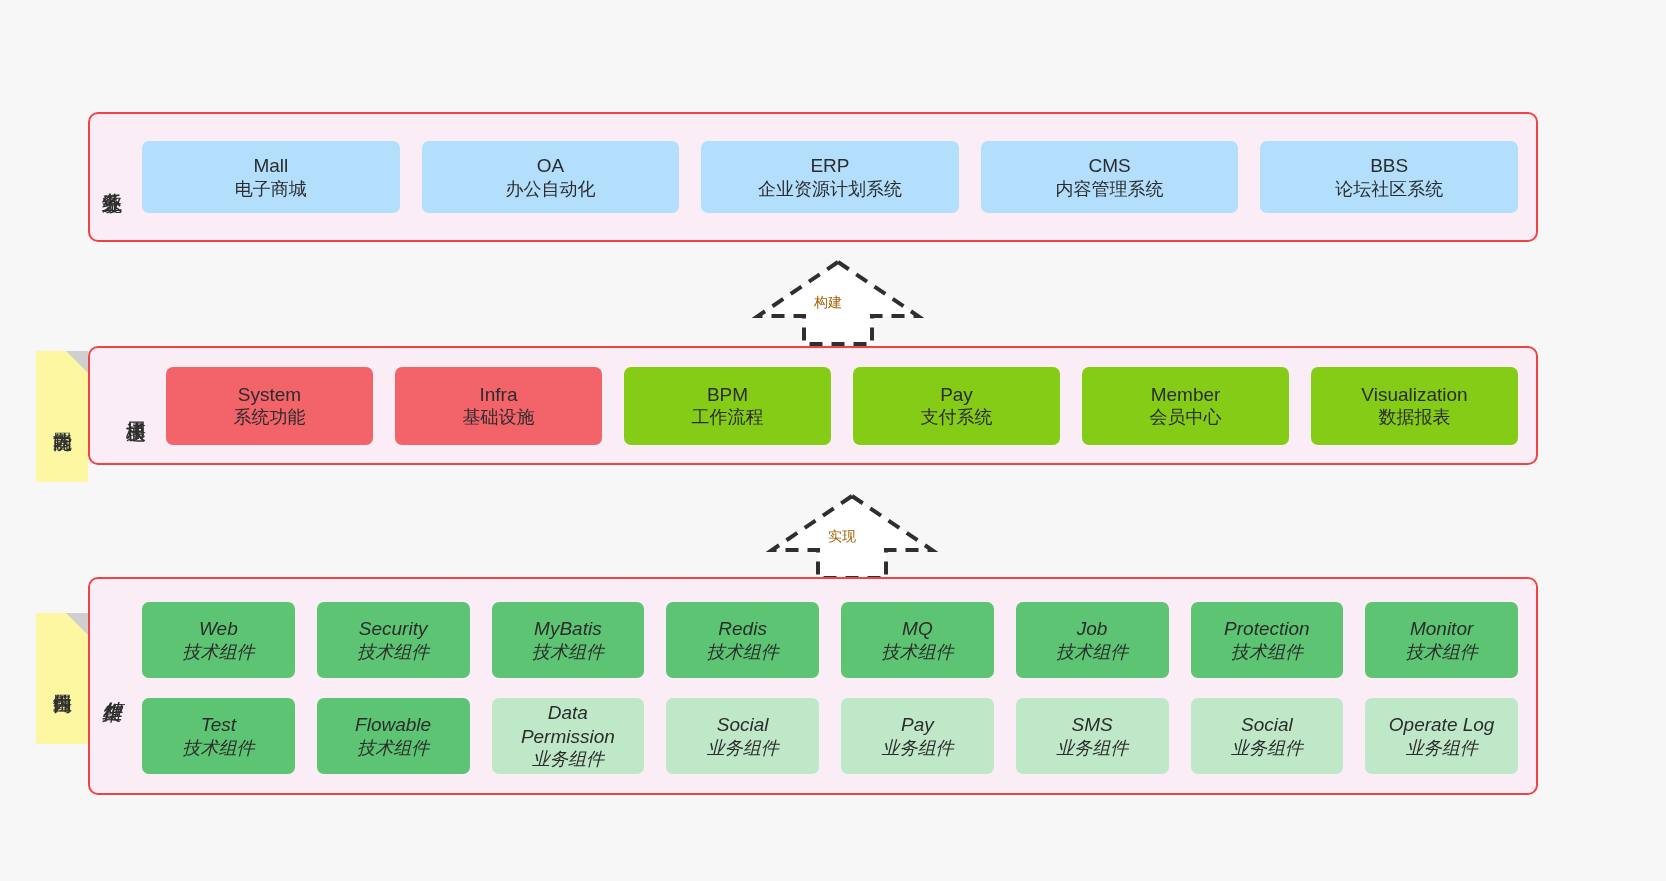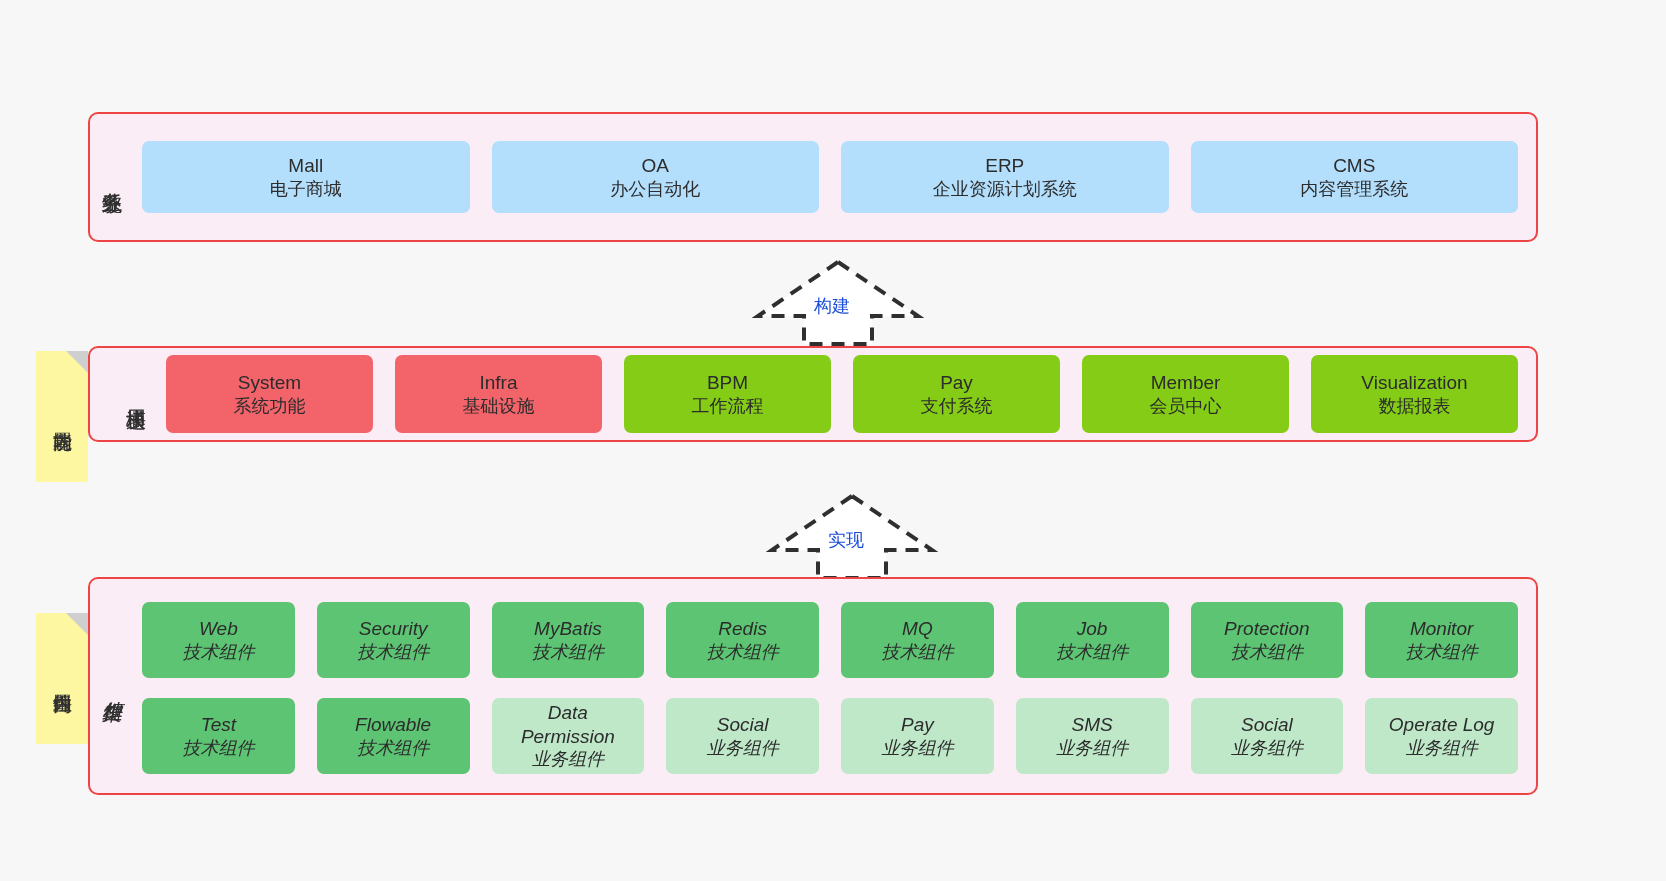--- a/index.html
+++ b/index.html
@@ -85,21 +85,21 @@
 
   
   .c-blue      { background: #b3dffc; }
   .c-red       { background: #f2636a; }
   .c-pink      { background: #84cc16; }
   .c-green     { background: #5cc473; }
   .c-lightgreen{ background: #bfe8c9; }
 
   
   #layer-business  { left: 88px;  top: 112px; width: 1450px; height: 130px; }
-  #layer-modules   { left: 88px;  top: 346px; width: 1450px; height: 96px; padding-left: 24px; }
+  #layer-modules   { left: 88px;  top: 346px; width: 1450px; height: 119px; padding-left: 24px; }
   #layer-framework { left: 88px;  top: 577px; width: 1450px; height: 218px; font-style: italic; }
 
   #layer-business .row   { height: 72px; }
   #layer-modules  .row   { height: 78px; }
   #layer-framework .row  { height: 76px; }
   #layer-framework .layer-body { gap: 20px; padding-top: 4px; }
 
   
   .note {
     position: absolute;
@@ -126,22 +126,22 @@
   }
   #note-builtin-func { left: 36px; top: 351px; width: 52px; height: 131px; }
   #note-builtin-comp { left: 36px; top: 613px; width: 52px; height: 131px; }
 
   
   .arrow-wrap {
     position: absolute;
   }
   .arrow-label {
     position: absolute;
-    font-size: 18px;
-    color: #1d4ed8;
+    font-size: 14px;
+    color: #a16207;
     background: transparent;
     white-space: nowrap;
     user-select: none;
   }
   #arrow-build   { left: 752px; top: 256px; width: 172px; height: 90px; }
   #arrow-build .arrow-label   { left: 62px; top: 38px; }
   #arrow-impl    { left: 766px; top: 490px; width: 172px; height: 90px; }
   #arrow-impl  .arrow-label   { left: 62px; top: 38px; }
 </style>
 </head>
@@ -162,20 +162,24 @@
           <span class="cn">办公自动化</span>
         </div>
         <div class="cell c-blue">
           <span class="en">ERP</span>
           <span class="cn">企业资源计划系统</span>
         </div>
         <div class="cell c-blue">
           <span class="en">CMS</span>
           <span class="cn">内容管理系统</span>
         </div>
+        <div class="cell c-blue">
+          <span class="en">BBS</span>
+          <span class="cn">论坛社区系统</span>
+        </div>
       </div>
     </div>
   </div>
 
   <div class="arrow-wrap" id="arrow-build">
     <svg width="172" height="90" viewBox="0 0 172 90">
       <path d="M 86 6 L 166 60 L 120 60 L 120 88 L 52 88 L 52 60 L 6 60 Z" fill="#ffffff" stroke="#2f2f2f" stroke-width="4" stroke-dasharray="13,9" stroke-linejoin="miter"></path>
     </svg>
     <span class="arrow-label">构建</span>
   </div>

